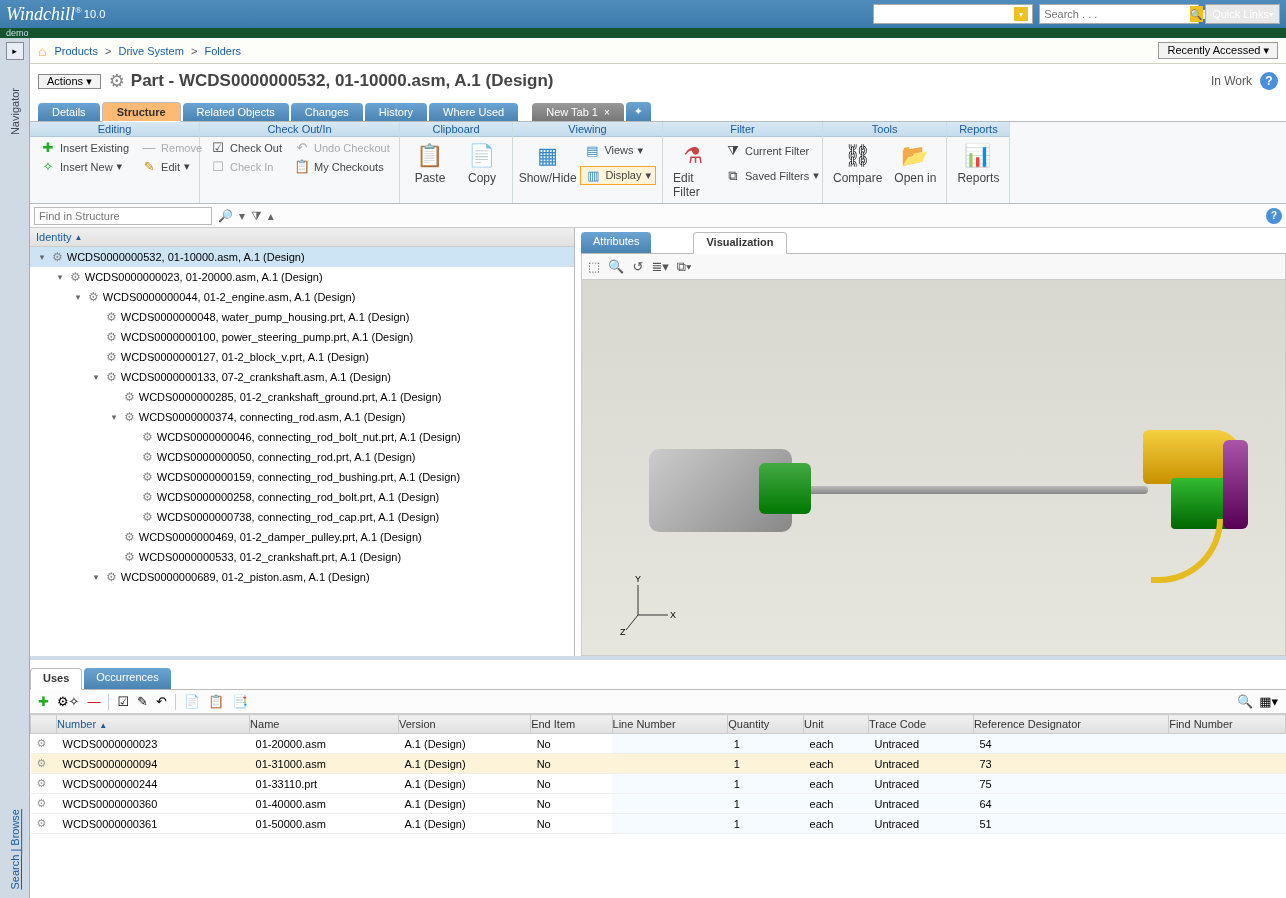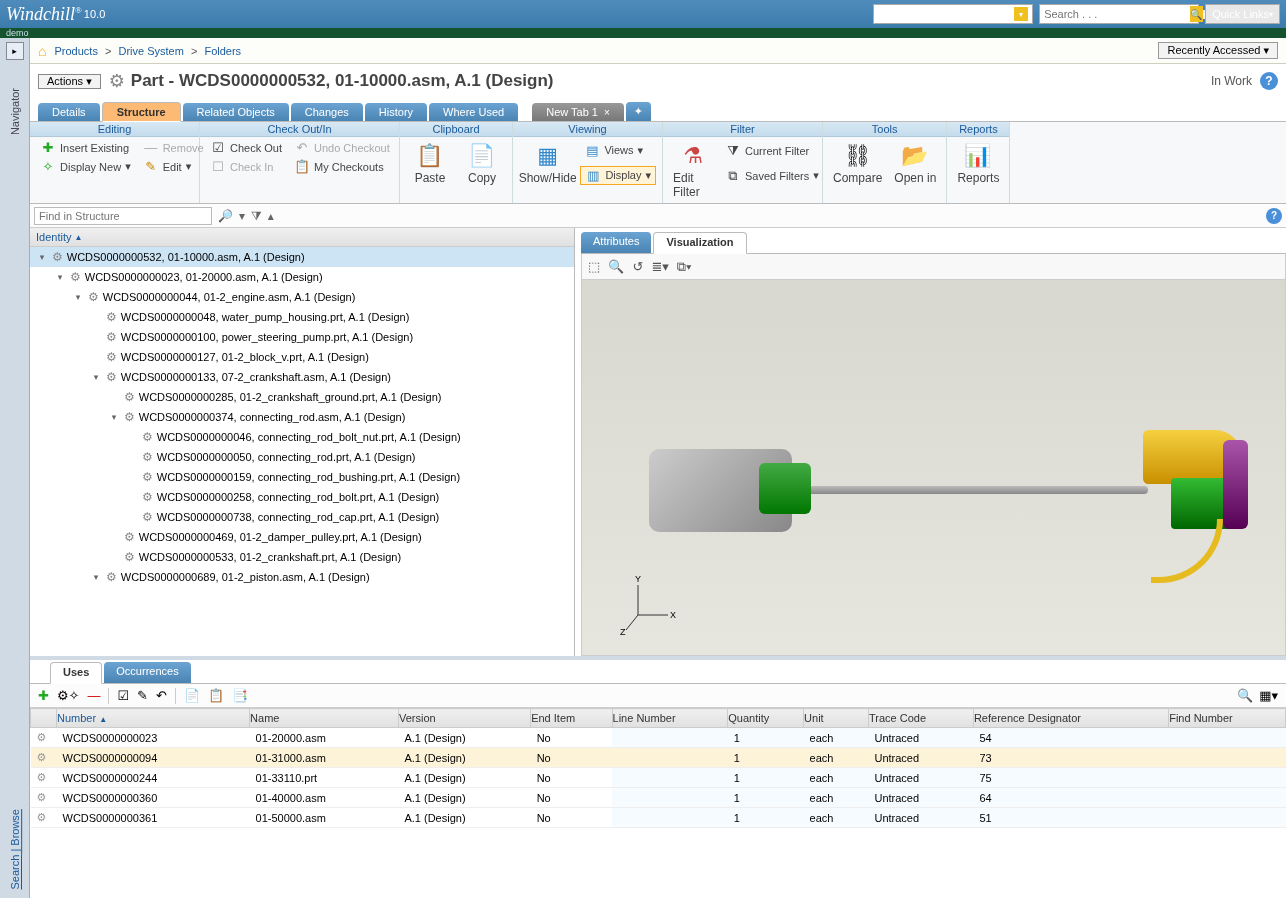--- a/index.html
+++ b/index.html
@@ -60,39 +60,39 @@
 .top-split { display: flex; height: 428px; }
 .tree-panel { width: 545px; border-right: 1px solid #bbb; display: flex; flex-direction: column; overflow: hidden; }
 .tree-head { background: linear-gradient(#f0f0f0,#e0e0e0); border-bottom: 1px solid #ccc; padding: 3px 6px; font-size: 11px; color: #1a5a9a; display: flex; align-items: center; }
 .tree-head .sort { font-size: 8px; margin-left: 3px; }
 .tree-body { flex: 1; overflow-y: scroll; background: #fff; font-size: 11px; }
 .tree-node { display: flex; align-items: center; padding: 3px 4px; white-space: nowrap; }
 .tree-node.sel { background: #cde4f5; }
 .tree-node .exp { width: 12px; text-align: center; color: #666; font-size: 9px; cursor: pointer; }
 .tree-node .gear { color: #888; margin: 0 4px; font-size: 12px; }
 .right-panel { flex: 1; display: flex; flex-direction: column; padding-left: 6px; }
-.rp-tabs { display: flex; height: 22px; border-bottom: 1px solid #bbb; margin-top: 4px; }
+.rp-tabs { display: flex; height: 22px; border-bottom: 1px solid #bbb; margin-top: 4px; gap: 40px; }
 .rp-tab { background: linear-gradient(#6ba4d2,#4a84b2); color: #fff; padding: 3px 12px; border-radius: 4px 4px 0 0; font-size: 11px; margin-right: 2px; }
 .rp-tab.active { background: #fff; color: #333; border: 1px solid #bbb; border-bottom: 1px solid #fff; font-weight: bold; margin-bottom: -1px; }
 .vis-toolbar { height: 26px; border: 1px solid #ccc; border-top: none; background: #f8f8f8; display: flex; align-items: center; gap: 8px; padding: 0 6px; }
 .vis-toolbar span { font-size: 13px; color: #555; cursor: pointer; }
 .vis-view { flex: 1; border: 1px solid #ccc; border-top: none; background: linear-gradient(#d8d8d0, #e6e6de); position: relative; }
 .model { position: absolute; top: 40%; left: 5%; right: 3%; height: 34%; }
 .model .shaft { position: absolute; top: 44%; left: 22%; right: 18%; height: 8px; background: linear-gradient(#bbb,#888); border-radius: 4px;}
 .model .ml { position: absolute; left:5%; top:15%; width:22%; height:65%; background: linear-gradient(135deg,#ccc,#888); border-radius: 10px; }
 .model .ml2 { position: absolute; left:22%; top:26%; width:8%; height:40%; background: linear-gradient(#4a4,#070); border-radius: 6px; }
 .model .mr { position: absolute; right:2%; top:0; width:22%; height:100%; }
 .model .cyl { position: absolute; right:6%; top:0; width:70%; height:42%; background: linear-gradient(#f5d040,#c89000); border-radius: 10px 50px 50px 10px; }
 .model .blk { position: absolute; right:6%; top:38%; width:50%; height:40%; background: linear-gradient(#3b3,#060); border-radius: 4px; }
 .model .blk2 { position: absolute; right:2%; top:8%; width:18%; height:70%; background: linear-gradient(#a5a,#505); border-radius: 6px; }
 .model .pipes { position: absolute; right:20%; bottom:-20%; width:50%; height:50%; border: 6px solid #e5bb20; border-top:none; border-left:none; border-radius: 0 0 80px 0; }
 .axes { position: absolute; bottom: 18px; left: 36px; color: #333; font-size: 10px; }
 .axes svg { overflow: visible; }
 .bottom-panel { flex: 1; border-top: 4px solid #cfdae5; display: flex; flex-direction: column; overflow: hidden; }
-.bp-tabs { display: flex; height: 22px; border-bottom: 1px solid #bbb; margin-top: 2px; padding-left: 20px; text-align: right; }
+.bp-tabs { display: flex; height: 22px; border-bottom: 1px solid #bbb; margin-top: 8px; padding-left: 0; text-align: right; }
 .bp-tab { background: linear-gradient(#6ba4d2,#4a84b2); color: #fff; padding: 3px 12px; border-radius: 4px 4px 0 0; font-size: 11px; margin-right: 2px; }
 .bp-tab.active { background: #fff; color: #333; border: 1px solid #bbb; border-bottom: 1px solid #fff; font-weight: bold; margin-bottom:-1px; }
 .bp-toolbar { height: 24px; border-bottom: 1px solid #ccc; display: flex; align-items: center; gap: 8px; padding: 0 8px; background: #fcfcfc; }
 .bp-toolbar span { font-size: 13px; cursor: pointer; }
 .bp-toolbar .sep { border-left: 1px solid #ccc; height: 16px; }
 .bp-right { margin-left: auto; display: flex; gap: 6px; }
 .grid { flex: 1; overflow-y: scroll; }
 table { width: 100%; border-collapse: collapse; font-size: 11px; }
 th { background: linear-gradient(#f0f0f0,#e0e0e0); border: 1px solid #ccc; padding: 3px 0; text-align: left; font-weight: normal; color: #333; }
 th.sorted { color: #1a5a9a; }
@@ -172,21 +172,21 @@
 
     <div class="ribbon">
       <div class="rgroup" style="width:170px">
         <div class="rgroup-title">Editing</div>
         <div class="rgroup-body">
           <div class="rbtn-sm-col">
             <div class="rbtn-sm">
                 <span class="ico" style="color:#2a2">✚</span>
                 <span>Insert Existing</span>
               </div>
-            <div class="rbtn-sm"><span class="ico" style="color:#2a2">✧</span><span>Display New</span> ▾</div>
+            <div class="rbtn-sm"><span class="ico" style="color:#2a2">✧</span><span>Insert New</span> ▾</div>
           </div>
           <div class="rbtn-sm-col">
             <div class="rbtn-sm disabled">
                 <span class="ico">—</span>
                 <span>Remove</span>
               </div>
             <div class="rbtn-sm"><span class="ico" style="color:#c80">✎</span><span>Edit</span> ▾</div>
           </div>
         </div>
       </div>

